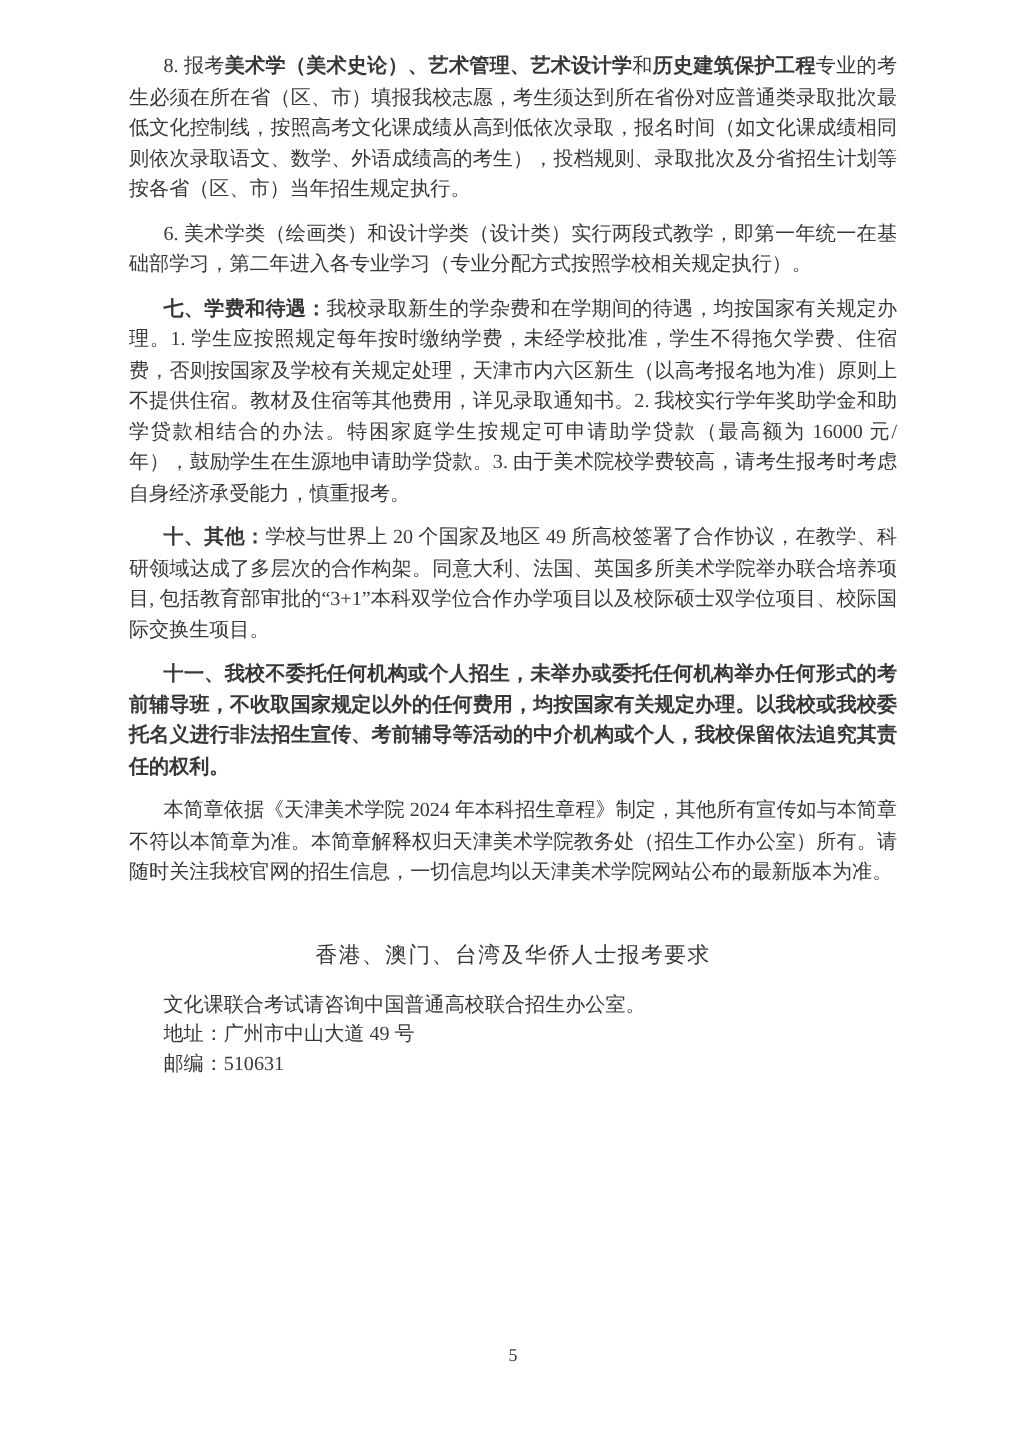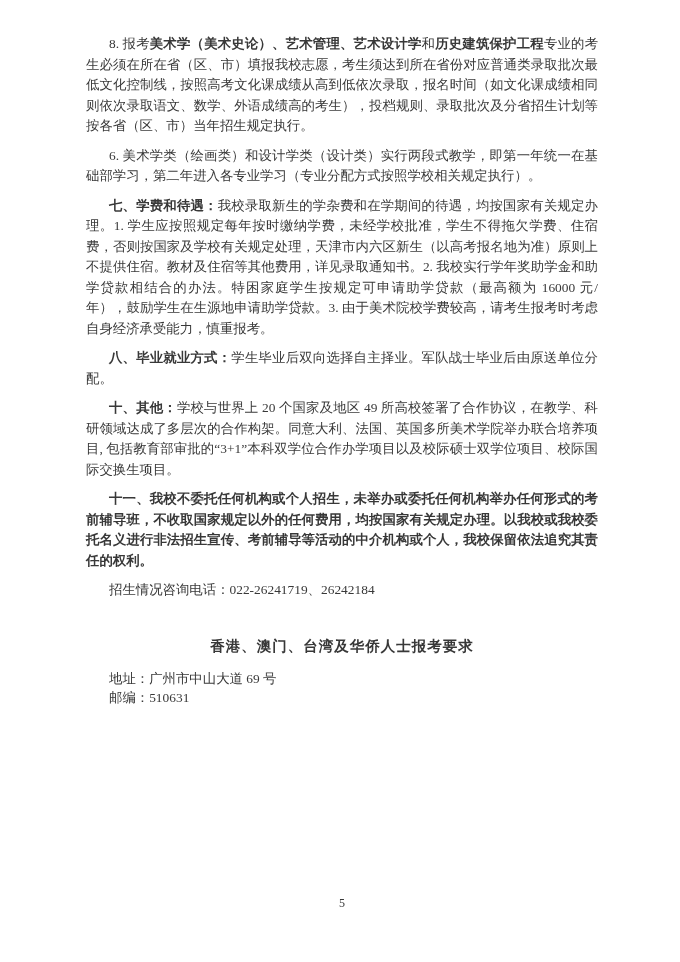--- a/index.html
+++ b/index.html
@@ -24,21 +24,21 @@
   .para {
     margin: 0 0 9px 0;
     text-indent: 23px;
     text-align: justify;
   }
   .para b, .bold {
     font-weight: bold;
   }
   .hmt-heading {
     font-size: 14.5px;
-    font-weight: bold;
+    font-weight: normal;
     text-align: center;
     text-indent: 0;
     margin: 34px 0 12px 0;
     line-height: 22px;
     letter-spacing: 1px;
   }
   .para.no-gap {
     margin-bottom: 0;
   }
   .line {
@@ -62,31 +62,31 @@
 
 <div class="page">
 
   <p class="para"><span>8. 报考</span><b>美术学（美术史论）、艺术管理、艺术设计学</b><span>和</span><b>历史建筑保护工程</b><span>专业的考生必须在所在省（区、市）填报我校志愿，考生须达到所在省份对应普通类录取批次最低文化控制线，按照高考文化课成绩从高到低依次录取，报名时间（如文化课成绩相同则依次录取语文、数学、外语成绩高的考生），投档规则、录取批次及分省招生计划等按各省（区、市）当年招生规定执行。</span></p>
 
   <p class="para">6. 美术学类（绘画类）和设计学类（设计类）实行两段式教学，即第一年统一在基础部学习，第二年进入各专业学习（专业分配方式按照学校相关规定执行）。</p>
 
 
   <p class="para"><b>七、学费和待遇：</b><span>我校录取新生的学杂费和在学期间的待遇，均按国家有关规定办理。1. 学生应按照规定每年按时缴纳学费，未经学校批准，学生不得拖欠学费、住宿费，否则按国家及学校有关规定处理，天津市内六区新生（以高考报名地为准）原则上不提供住宿。教材及住宿等其他费用，详见录取通知书。2. 我校实行学年奖助学金和助学贷款相结合的办法。特困家庭学生按规定可申请助学贷款（最高额为 16000 元/年），鼓励学生在生源地申请助学贷款。3. 由于美术院校学费较高，请考生报考时考虑自身经济承受能力，慎重报考。</span></p>
 
-  <p class="para"><b>八、毕业就业方式：</b><span>学生毕业后双向选择自主择业。军队战士毕业后由原送单位分配。</span></p>
 
 
   <p class="para"><b>十、其他：</b><span>学校与世界上 20 个国家及地区 49 所高校签署了合作协议，在教学、科研领域达成了多层次的合作构架。同意大利、法国、英国多所美术学院举办联合培养项目, 包括教育部审批的“3+1”本科双学位合作办学项目以及校际硕士双学位项目、校际国际交换生项目。</span></p>
 
   <p class="para bold">十一、我校不委托任何机构或个人招生，未举办或委托任何机构举办任何形式的考前辅导班，不收取国家规定以外的任何费用，均按国家有关规定办理。以我校或我校委托名义进行非法招生宣传、考前辅导等活动的中介机构或个人，我校保留依法追究其责任的权利。</p>
 
+  <p class="para">本简章依据《天津美术学院 2024 年本科招生章程》制定，其他所有宣传如与本简章不符以本简章为准。本简章解释权归天津美术学院教务处（招生工作办公室）所有。请随时关注我校官网的招生信息，一切信息均以天津美术学院网站公布的最新版本为准。</p>
 
-  <p class="para">招生情况咨询电话：022-26241719、26242184</p>
 
   <h2 class="hmt-heading">香港、澳门、台湾及华侨人士报考要求</h2>
 
 
-  <p class="line">地址：广州市中山大道 69 号</p>
+  <p class="line">文化课联合考试请咨询中国普通高校联合招生办公室。</p>
+  <p class="line">地址：广州市中山大道 49 号</p>
   <p class="line">邮编：510631</p>
 
   <div class="page-number">5</div>
 
 </div>
 
 </body></html>

